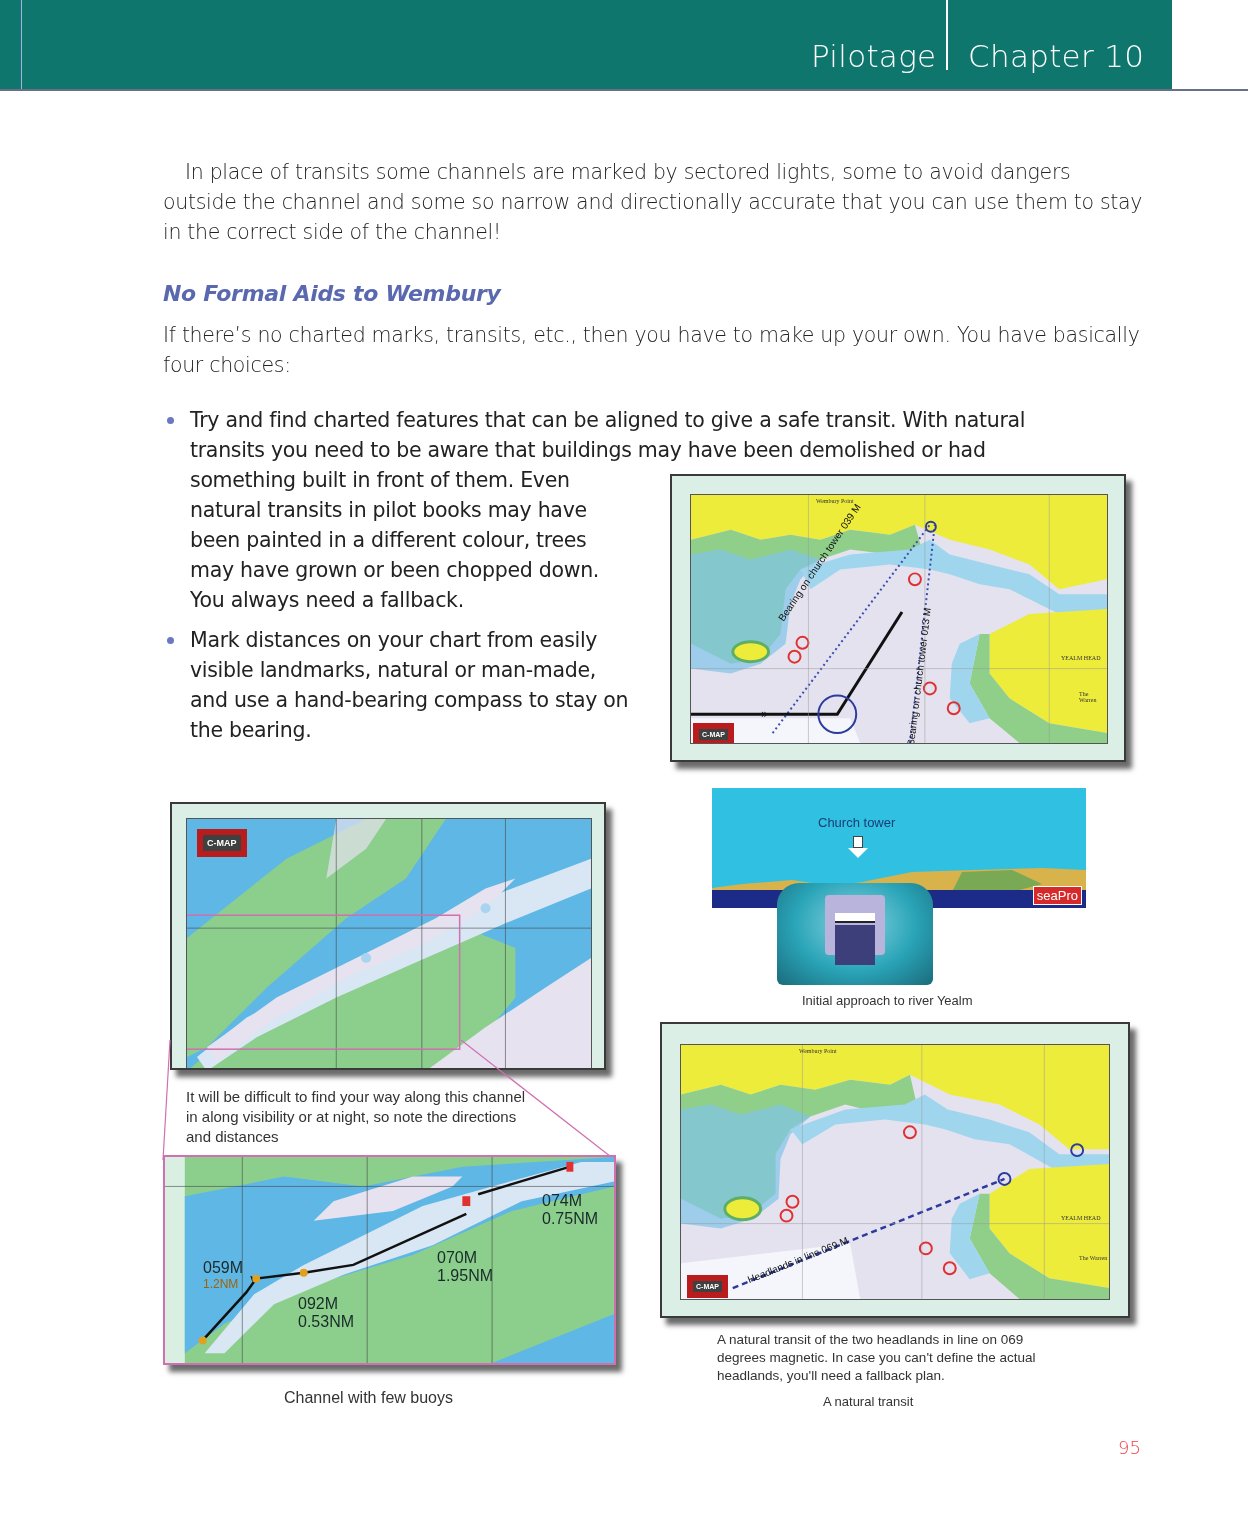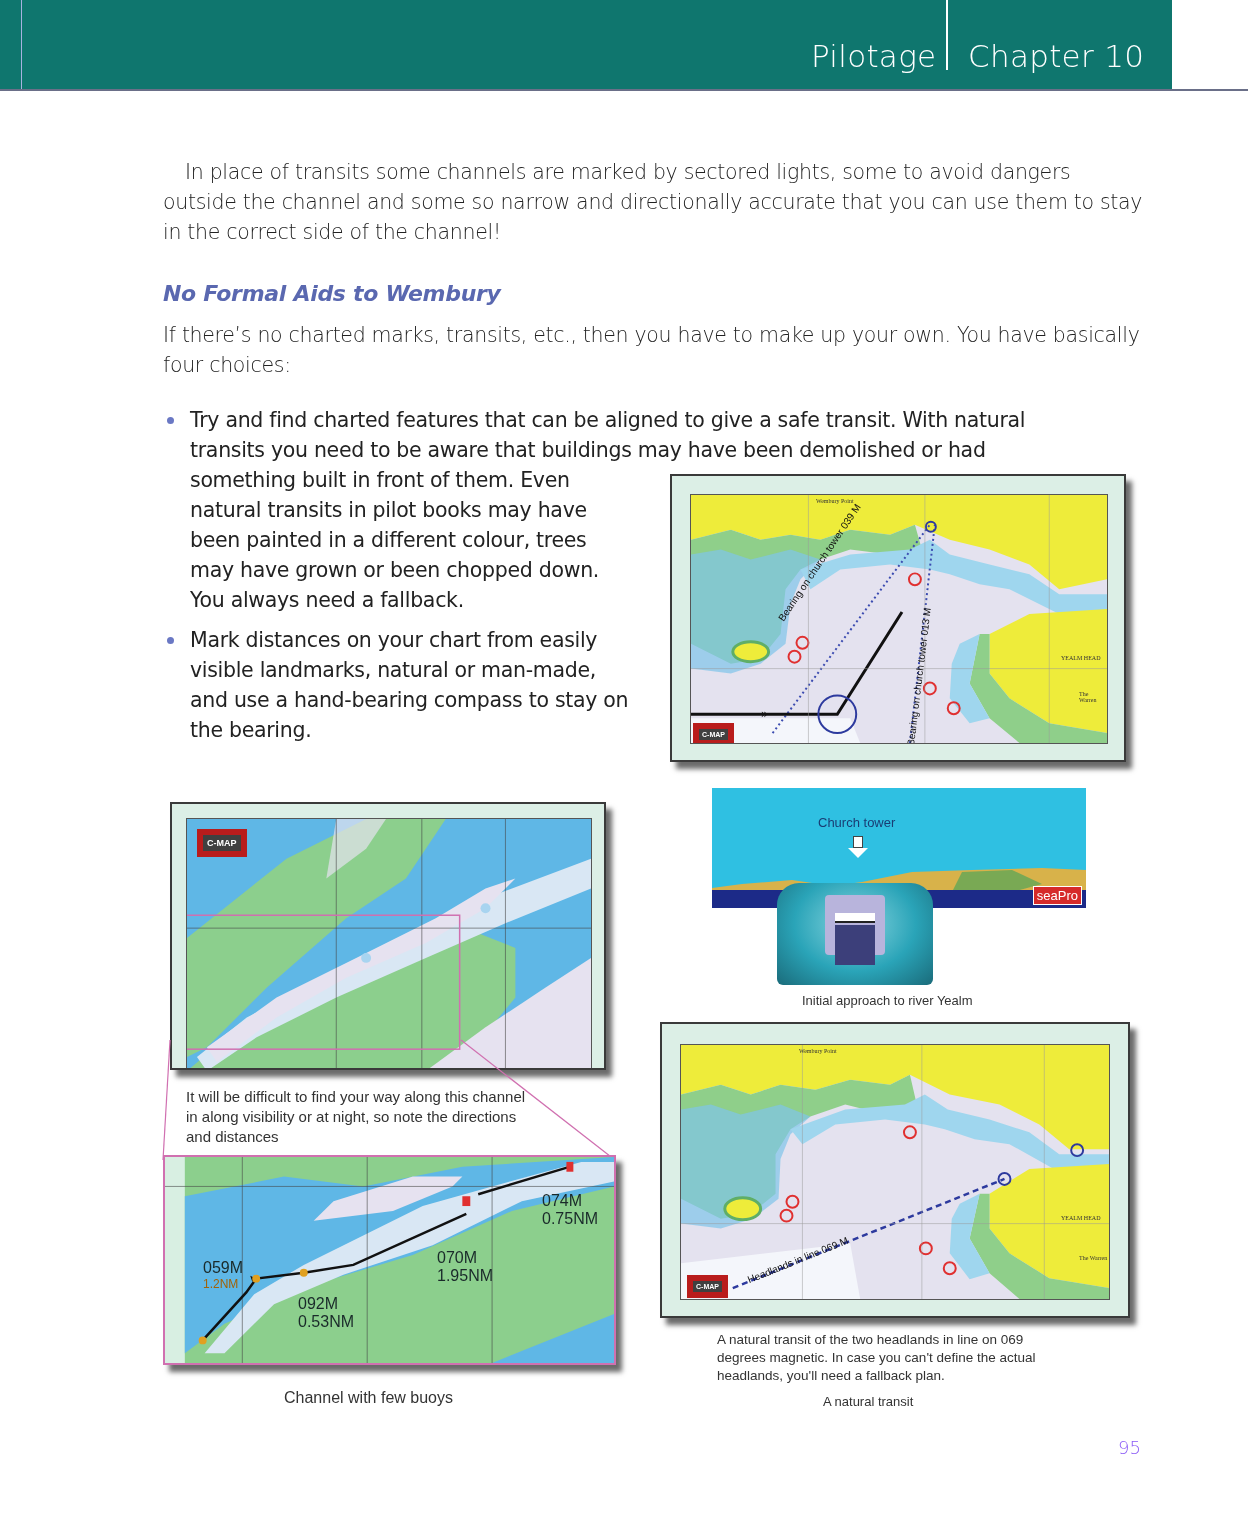--- a/index.html
+++ b/index.html
@@ -28,21 +28,21 @@
   .bullet2 { top: 625px; width: 490px; }
 
   .figure { position: absolute; }
   .map-frame { position: absolute; background: #dcefe6; border: 2px solid #3a3a3a; box-shadow: 6px 7px 5px #6b6b6b; overflow: hidden; }
   .map-inner { position: absolute; border: 1px solid #555; overflow: hidden; }
   .map-inner svg { width: 100%; height: 100%; display: block; }
   .cmap-logo { position: absolute; background: #404040; color: #fff; font-family: "Liberation Sans", sans-serif; font-size: 9px; font-weight: bold; padding: 3px 4px; border: 6px solid #b91c1c; }
 
   .caption { position: absolute; font-family: "Liberation Sans", sans-serif; color: #333; }
 
-  .page-number { position: absolute; left: 1118px; top: 1437px; font-family: "DejaVu Sans", sans-serif; font-size: 18px; color: #8b5cf6; font-weight: 300; }
+  .page-number { position: absolute; left: 1118px; top: 1437px; font-family: "DejaVu Sans", sans-serif; font-size: 18px; color: #ef4444; font-weight: 300; }
 </style>
 </head>
 <body>
 
 <div class="header-band">
   <div class="left-rule"></div>
   <div class="bottom-line"></div>
   <span class="header-title header-section">Pilotage</span>
   <div class="header-divider"></div>
   <span class="header-title header-chapter">Chapter 10</span>

